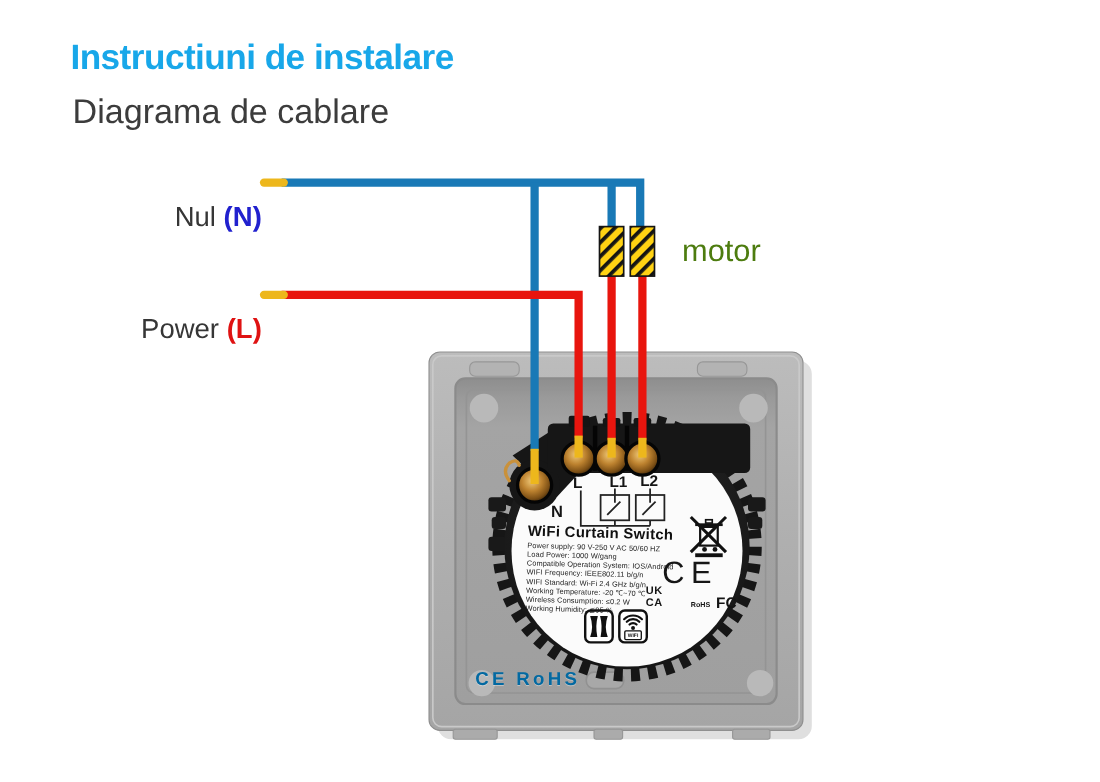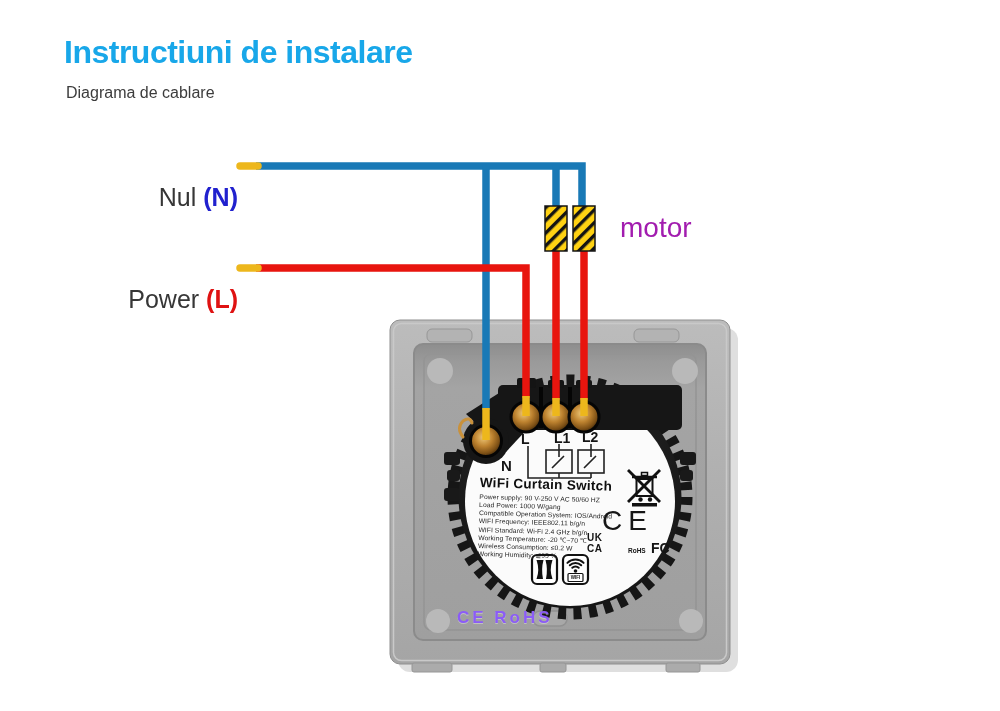--- a/index.html
+++ b/index.html
@@ -1,33 +1,33 @@
 <!DOCTYPE html>
 <html><head>
 <meta charset="utf-8">
 <style>
   html,body{margin:0;padding:0;background:#fff;}
   .stage{position:relative;width:1000px;height:711px;background:#ffffff;overflow:hidden;
          font-family:"Liberation Sans",sans-serif;}
   .abs{position:absolute;}
   .page-title{left:64px;top:34px;font-size:32px;font-weight:700;letter-spacing:-0.5px;}
-  .page-subtitle{left:66px;top:84px;font-size:16px;font-weight:400;color:#3c3c3c;}
+  .page-subtitle{left:66px;top:84px;font-size:31px;font-weight:400;color:#3c3c3c;}
   .wire-label{font-size:25px;color:#363636;white-space:nowrap;margin-top:32px;}
   .wire-label b{font-weight:700;}
-  .motor-label{left:620px;top:212px;font-size:28px;color:#a21caf;}
+  .motor-label{left:620px;top:212px;font-size:28px;color:#4d7c0f;}
   .terminal-label{font-size:14px;font-weight:600;color:#141414;}
   .label-block{left:480px;top:475px;transform:rotate(1.6deg);transform-origin:left top;}
   .label-title{font-size:13.5px;font-weight:700;color:#0f0f0f;letter-spacing:.3px;margin-bottom:3px;white-space:nowrap;}
   .spec-line{font-size:6.7px;line-height:8.15px;font-weight:500;color:#1c1c1c;letter-spacing:.1px;white-space:nowrap;}
   .ce-mark{left:602px;top:505px;font-size:28px;font-weight:400;color:#161616;letter-spacing:6px;text-align:center;}
   .ukca{left:587px;top:533px;font-size:10px;line-height:10.5px;font-weight:700;color:#141414;letter-spacing:.5px;}
   .fcc{left:611px;top:540px;font-size:14px;font-weight:700;color:#141414;padding-left:40px;}
   .rohs{left:628px;top:547px;font-size:6.5px;font-weight:700;color:#141414;}
   .wifi-word{left:568px;top:574.5px;width:15px;text-align:center;font-size:4.5px;font-weight:700;color:#111;}
-  .frame-marking{left:457px;top:608px;font-size:17px;font-weight:600;color:#8b5cf6;letter-spacing:3px;
+  .frame-marking{left:432px;top:608px;font-size:17px;font-weight:600;color:#0369a1;letter-spacing:3px;
                  text-shadow:0 1px 0 rgba(255,255,255,.35);}
 </style>
 </head>
 <body>
 
 <div class="stage">
 
   <svg class="abs" style="left:0;top:0" width="1000" height="711" viewBox="0 0 1000 711">
     <defs>
       <pattern id="stripes" width="9" height="9" patternUnits="userSpaceOnUse" patternTransform="rotate(45)">

